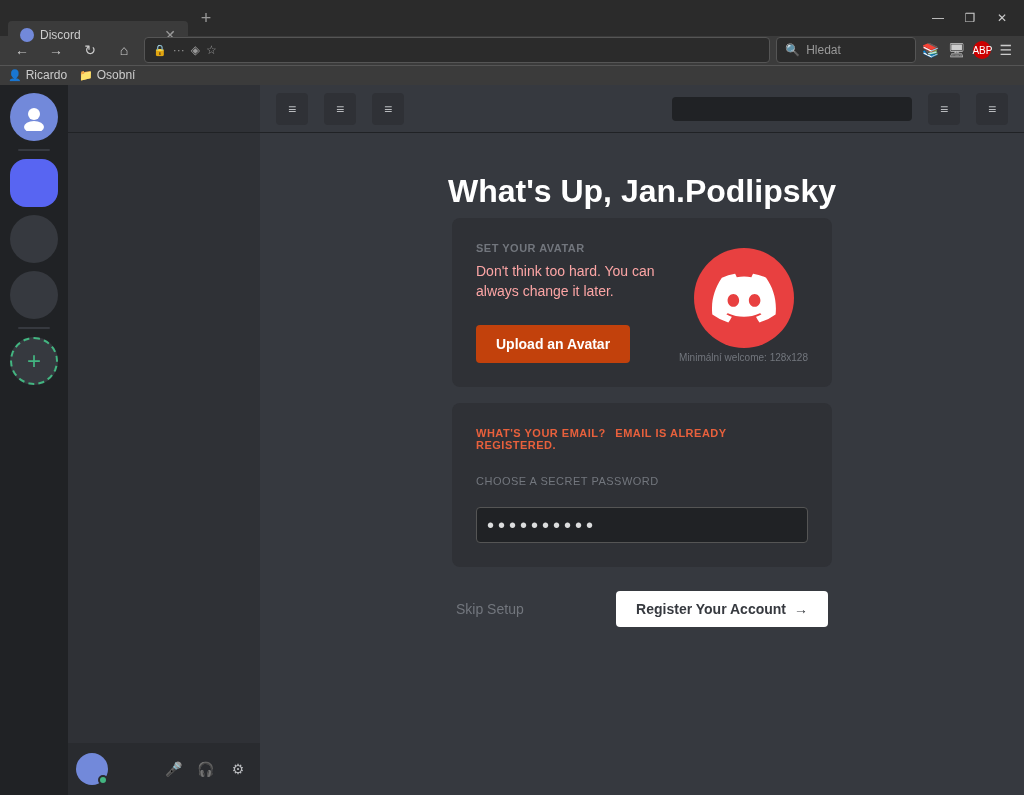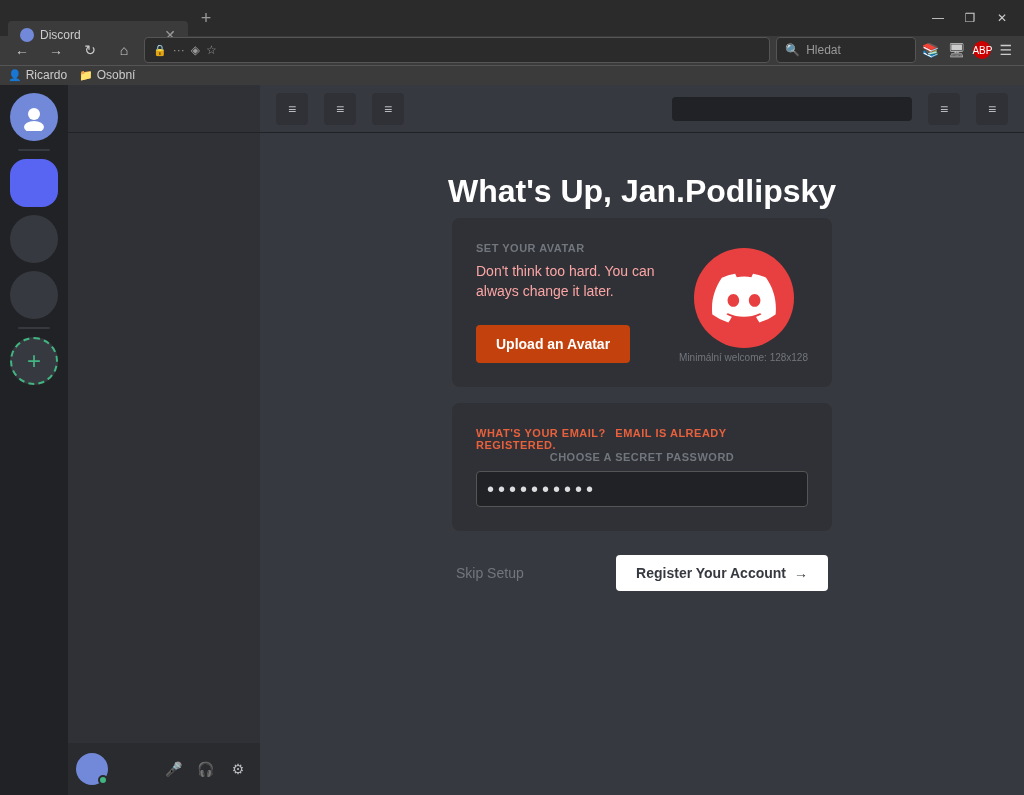--- a/index.html
+++ b/index.html
@@ -359,44 +359,43 @@
       cursor: pointer;
       margin-top: 8px;
     }
 
     
     .email-label {
       font-size: 11px;
       font-weight: 700;
       text-transform: uppercase;
       letter-spacing: 0.5px;
-      margin-bottom: 0;
+      margin-bottom: 24px;
     }
     .email-label .label-main { color: #e8603c; }
     .email-label .label-error { color: #e8603c; font-size: 11px; }
     .form-input {
       width: 100%;
       height: 36px;
       background: #202225;
       border: 1px solid #7289da;
       border-radius: 4px;
       color: #dcddde;
       font-size: 14px;
       padding: 0 10px;
       outline: none;
       margin-bottom: 16px;
     }
     .password-label {
       color: #72767d;
       font-size: 11px;
-      font-weight: 700;
+      font-weight: 400;
       text-transform: uppercase;
       letter-spacing: 0.5px;
-      margin-bottom: 8px;
-      text-align: center;
+      margin-bottom: 20px;
     }
     .password-input {
       width: 100%;
       height: 36px;
       background: #202225;
       border: 1px solid #555;
       border-radius: 4px;
       color: #dcddde;
       font-size: 20px;
       padding: 0 10px;

